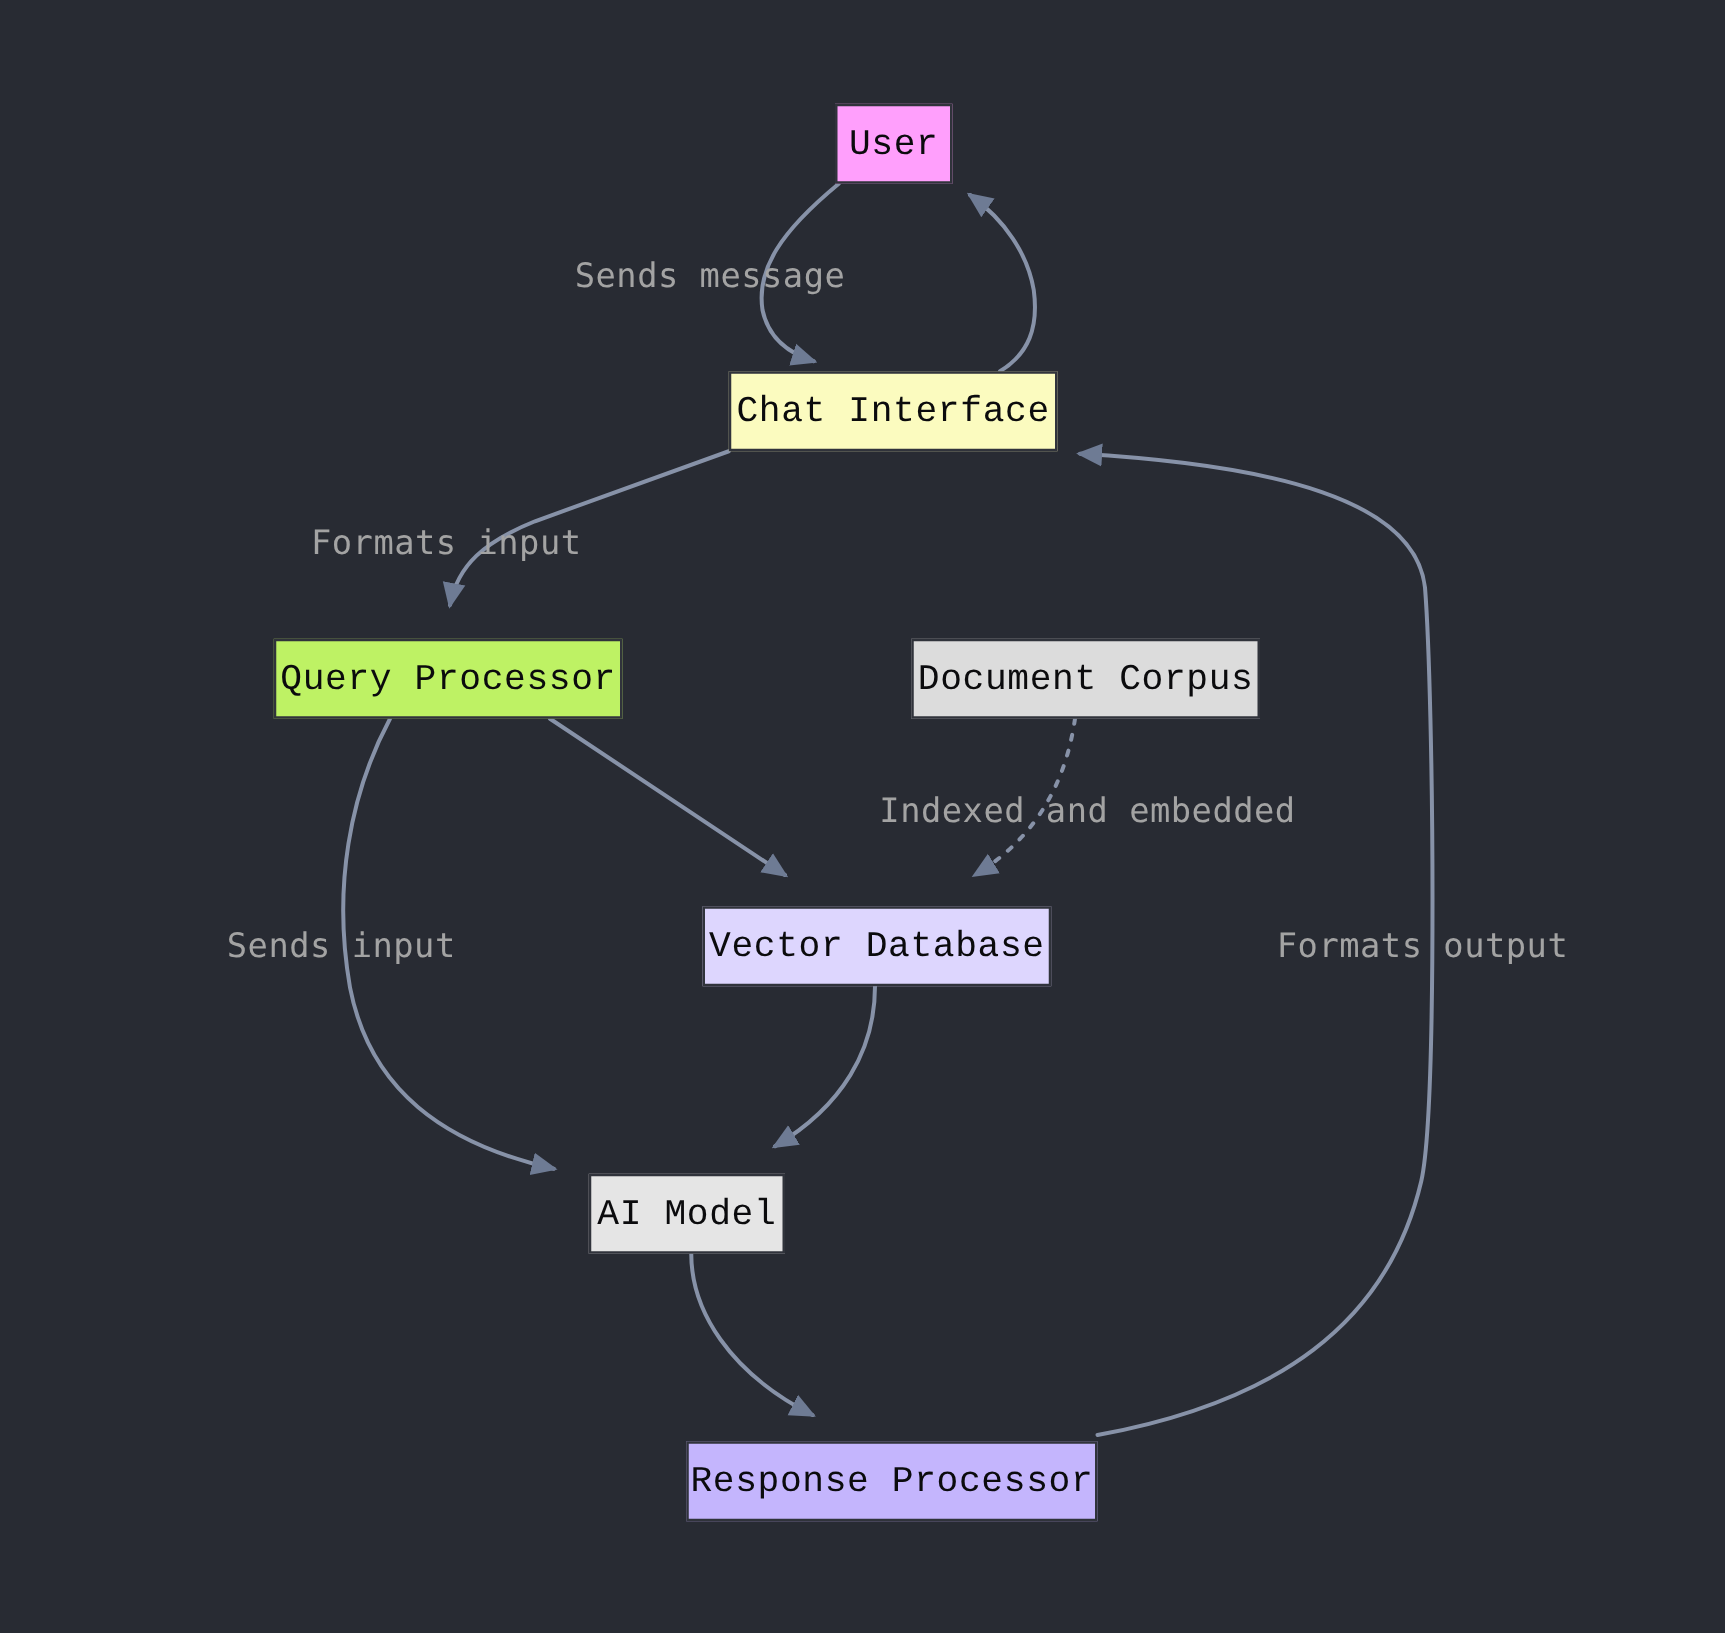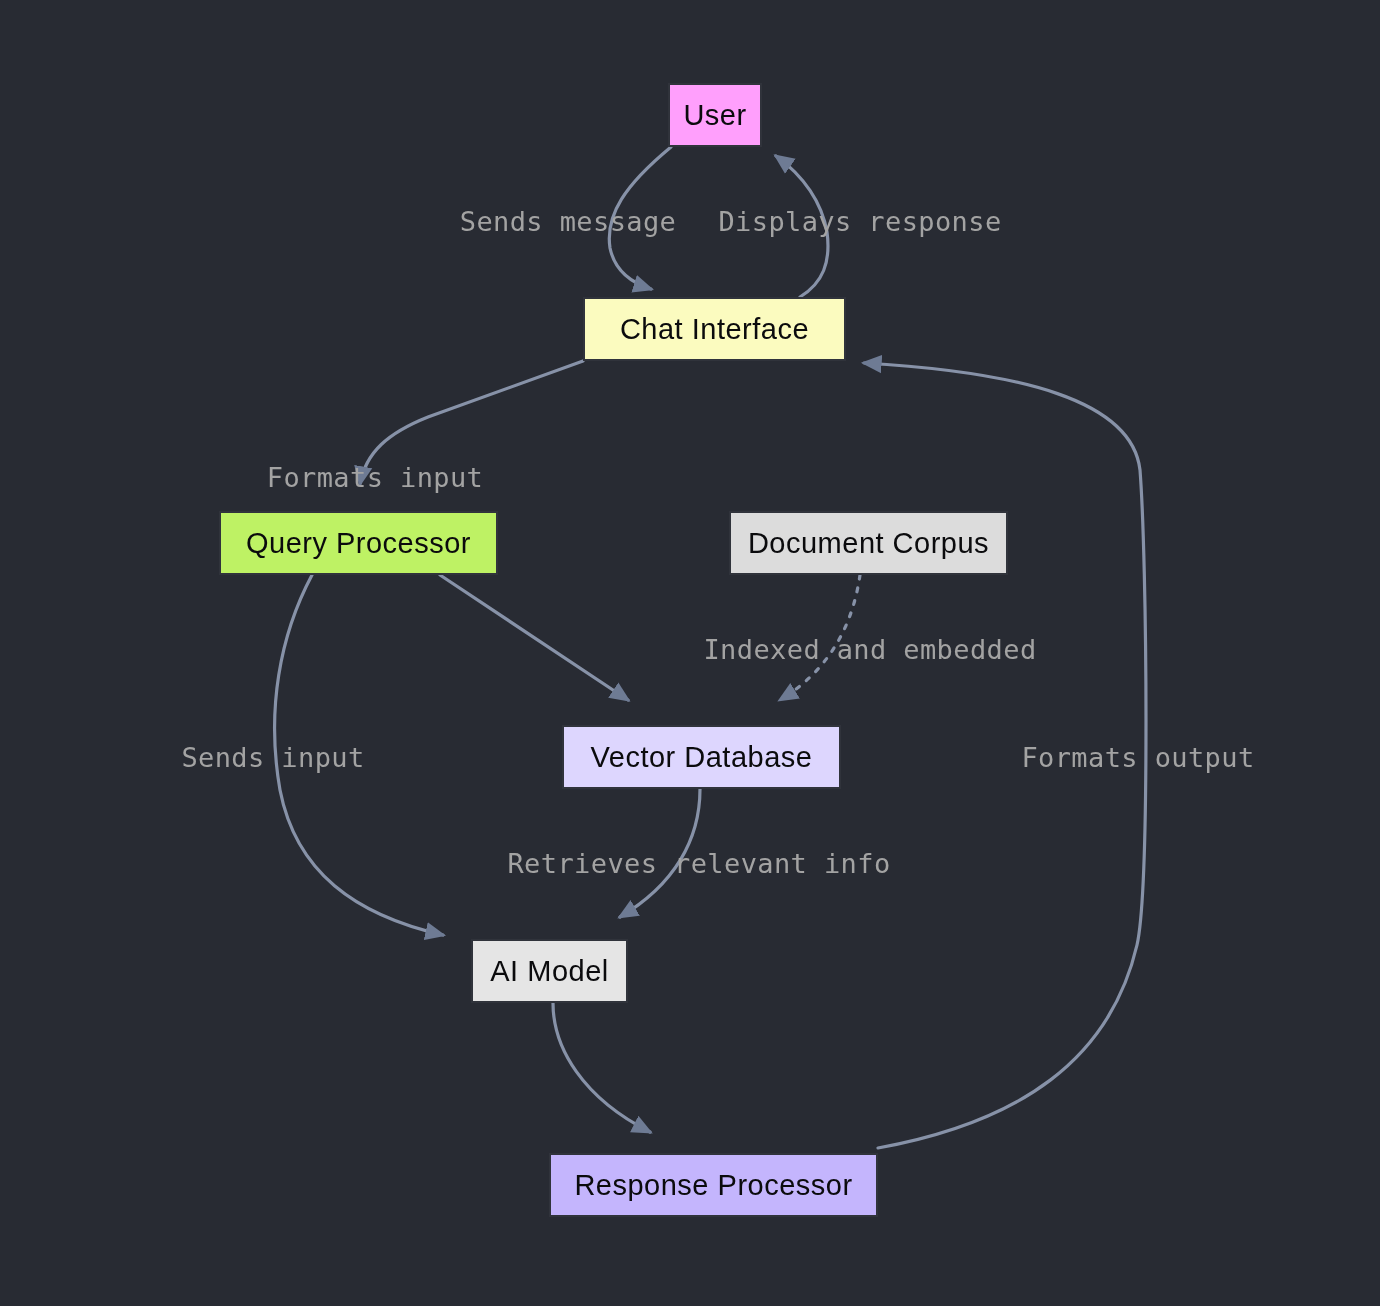--- a/index.html
+++ b/index.html
@@ -27,21 +27,21 @@
     position: absolute;
     box-sizing: border-box;
     border: 2px solid #30333b;
     display: flex;
     align-items: center;
     justify-content: center;
     color: #0b0b0d;
     font-size: 29px;
     letter-spacing: 0.5px;
     white-space: nowrap;
-    font-family: Liberation Sans, sans-serif;
+    font-family: Liberation Mono, monospace;
   }
   .edge-label {
     position: absolute;
     color: #a3a3a3;
     font-size: 27px;
     letter-spacing: 0.4px;
     white-space: nowrap;
     font-family: "DejaVu Sans Mono", "Liberation Mono", monospace;
     transform: translate(-50%, -50%);
     pointer-events: none;
@@ -104,27 +104,25 @@
   <div class="node" style="left:471px; top:939px; width:157px; height:64px; background:#e5e5e5;">
     <span>AI Model</span>
   </div>
 
   <div class="node" style="left:549px; top:1153px; width:329px; height:64px; background:#c4b5fd;">
     <span>Response Processor</span>
   </div>
 
   <div class="edge-label" style="left:568px; top:221px;">Sends message</div>
 
-  <div class="edge-label" style="left:860px; top:221px;">Displays response</div>
 
-  <div class="edge-label" style="left:375px; top:435px;margin-top:42px;">Formats input</div>
+  <div class="edge-label" style="left:357px; top:435px;">Formats input</div>
 
 
   <div class="edge-label" style="left:870px; top:649px;">Indexed and embedded</div>
 
   <div class="edge-label" style="left:273px; top:757px;">Sends input</div>
 
-  <div class="edge-label" style="left:699px; top:863px;">Retrieves relevant info</div>
 
 
   <div class="edge-label" style="left:1138px; top:757px;">Formats output</div>
 
 </div>
 
 </body></html>

